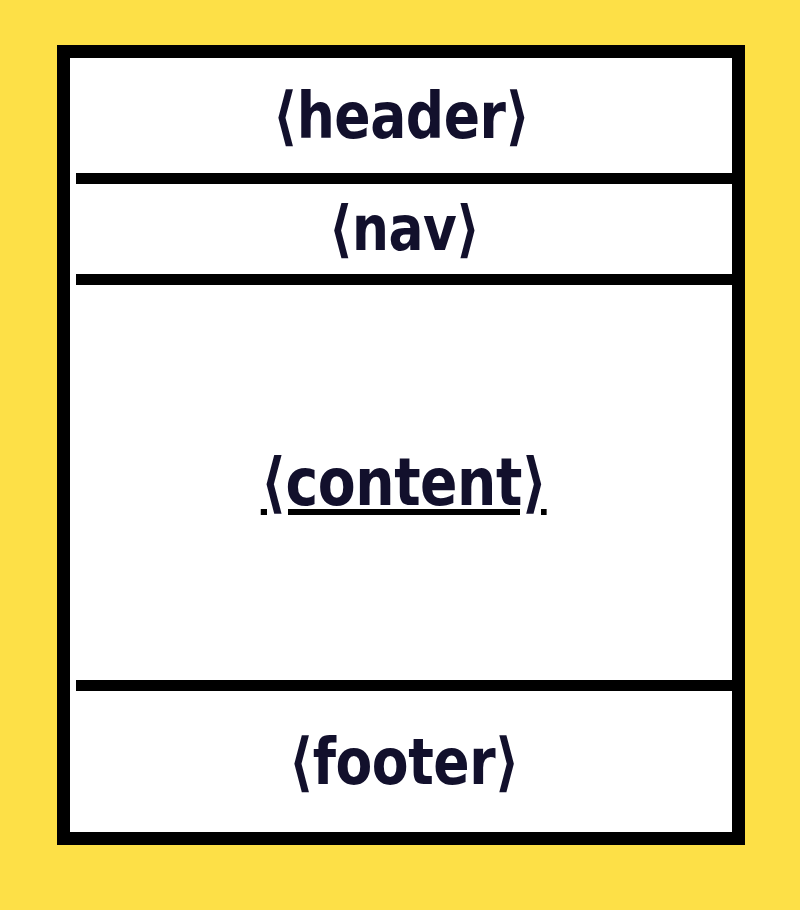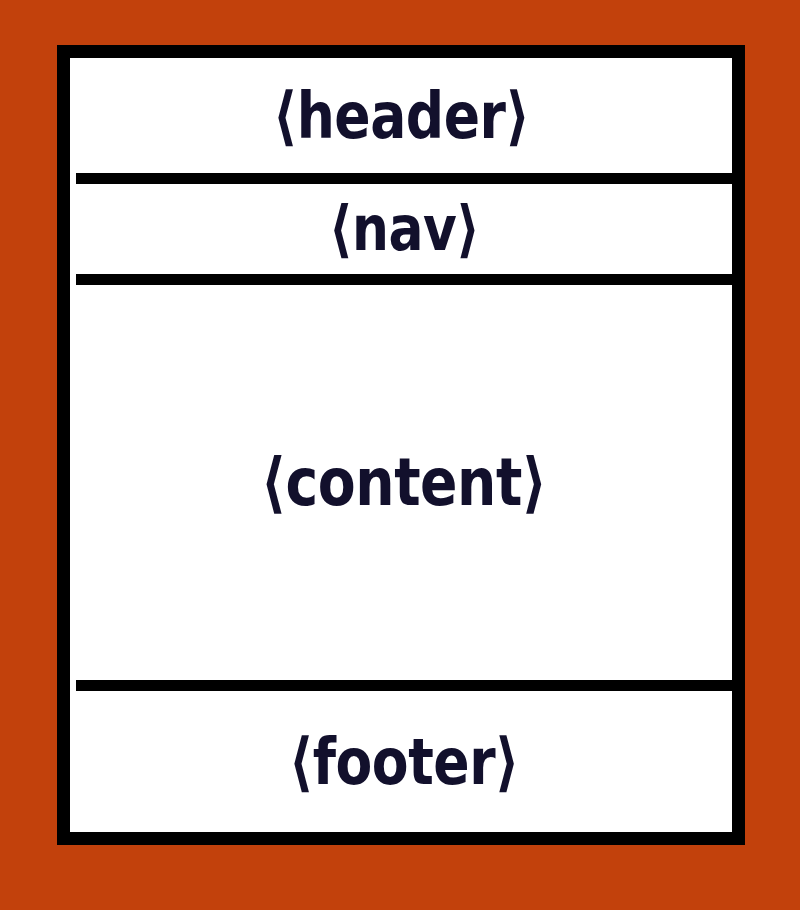--- a/index.html
+++ b/index.html
@@ -13,21 +13,21 @@
     height: 910px;
     background: #fdfdfd;
     font-family: "DejaVu Sans", sans-serif;
     overflow: hidden;
   }
 
   .canvas {
     position: relative;
     width: 800px;
     height: 910px;
-    background: #c2410c;
+    background: #fde047;
   }
 
   
   .wireframe {
     position: absolute;
     left: 57px;
     top: 45px;
     width: 688px;
     height: 800px;
     box-sizing: border-box;
@@ -49,21 +49,21 @@
   }
 
   
   .region + .region {
     border-top: 11px solid #000000;
     margin-left: 6px;
   }
 
   .region-header  { height: 115px; }
   .region-nav     { height: 101px; }
-  .region-content { flex: 1 1 auto; }
+  .region-content { flex: 1 1 auto; text-decoration: underline; }
   .region-footer  { height: 152px; }
 
   
   .region-label {
     font-family: "DejaVu Sans Condensed", "Liberation Sans Narrow", "Liberation Sans", sans-serif;
     font-weight: bold;
     color: #12102c;
     letter-spacing: -0.5px;
     line-height: 1;
     white-space: nowrap;

